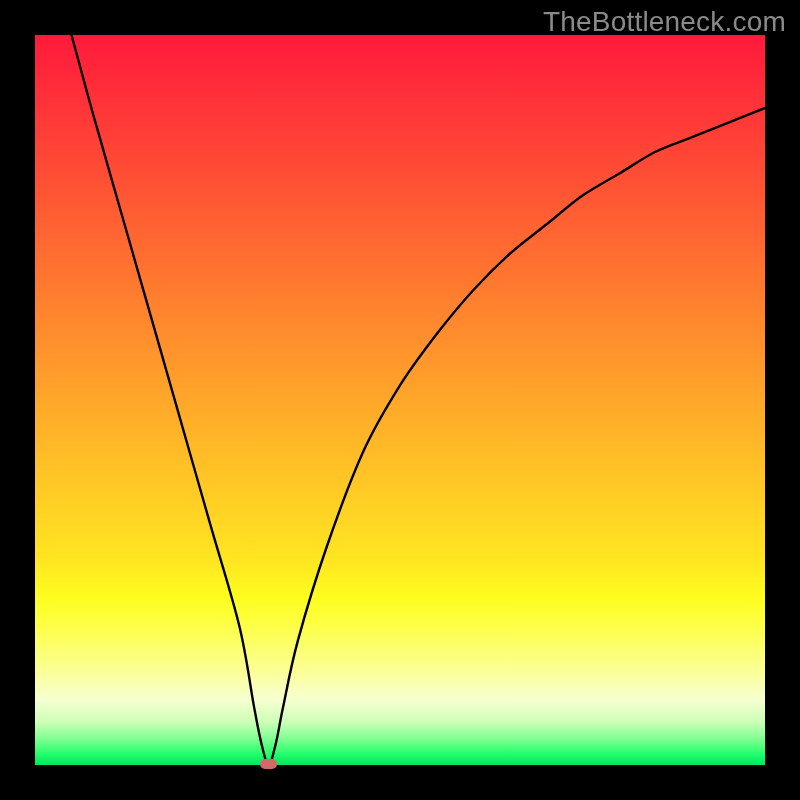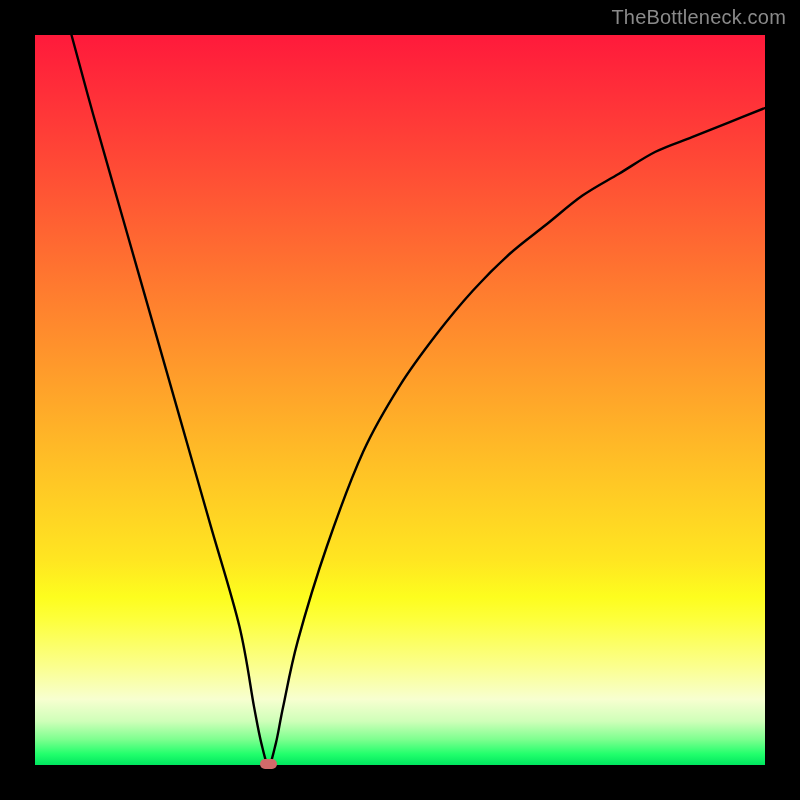--- a/index.html
+++ b/index.html
@@ -42,21 +42,21 @@
       #7dff8f 96.5%,
       #22ff6c 98.5%,
       #00e65f 100%
     );
   }
   .watermark {
     position: absolute;
     top: 6px;
     right: 14px;
     color: #8a8a8a;
-    font-size: 20px;
+    font-size: 28px;
     font-weight: 500;
     letter-spacing: 0.2px;
     user-select: none;
   }
   svg.curve {
     position: absolute;
     left: 0;
     top: 0;
     width: 730px;
     height: 730px;

